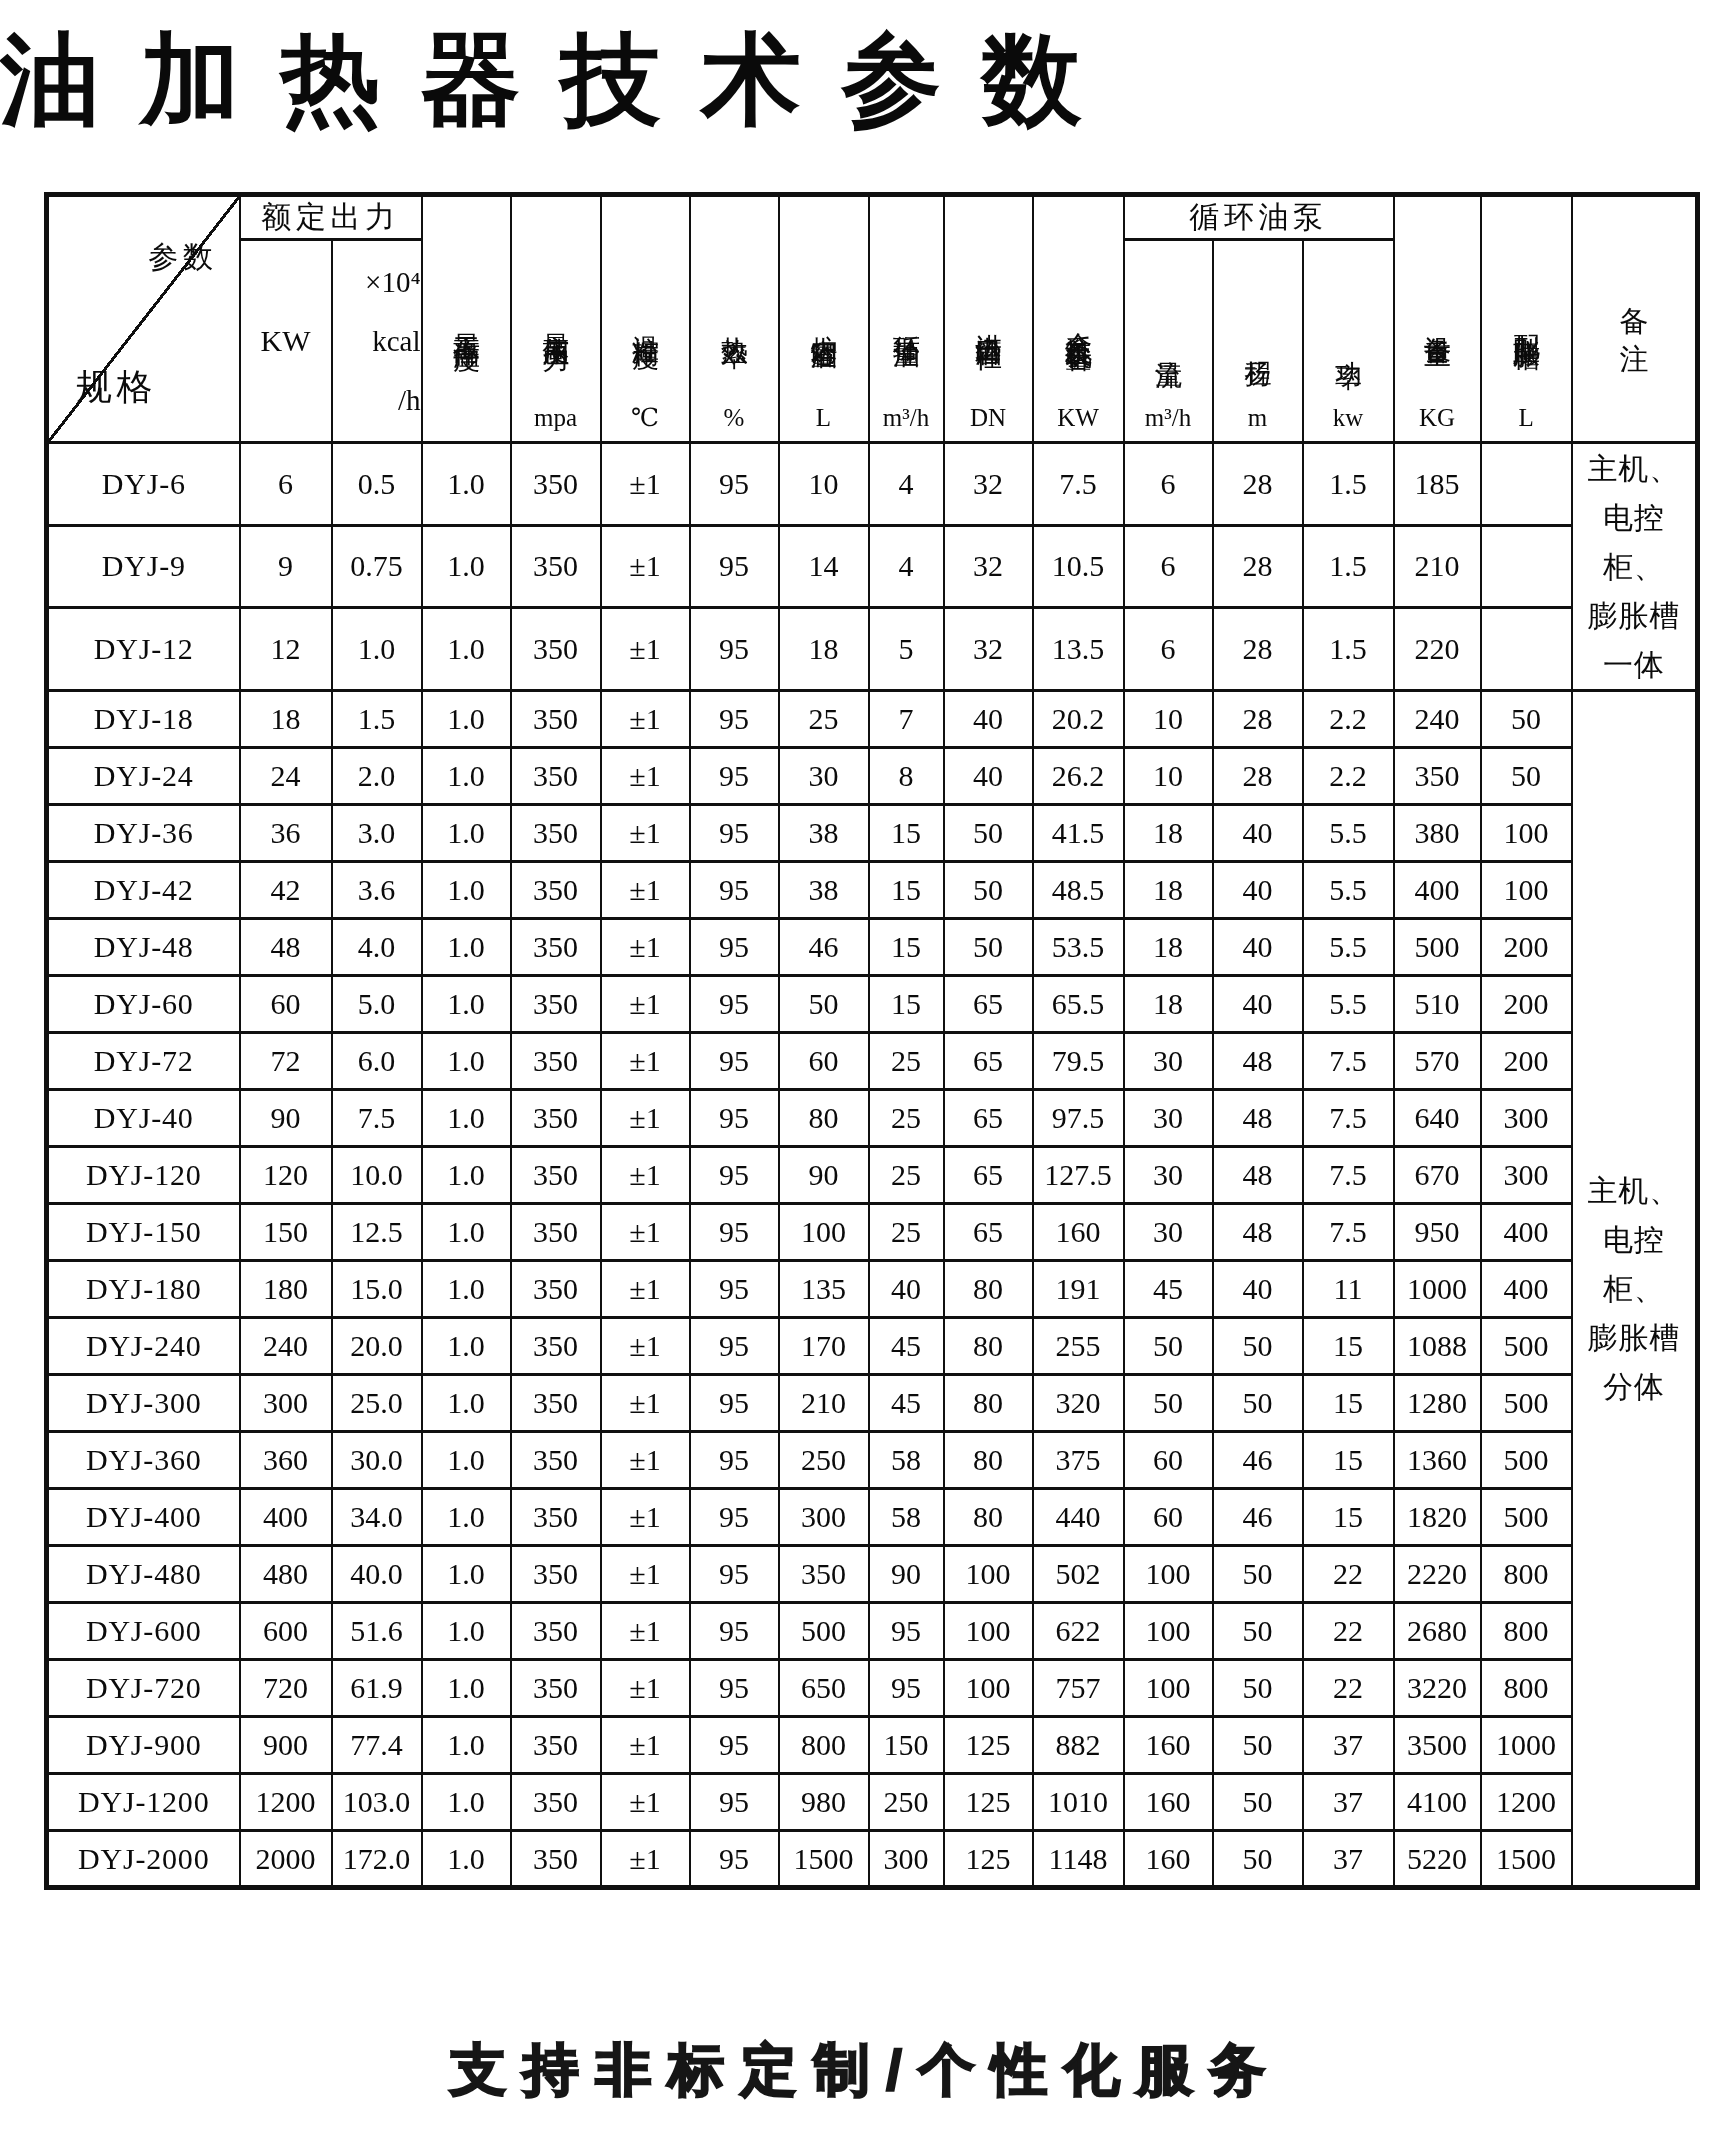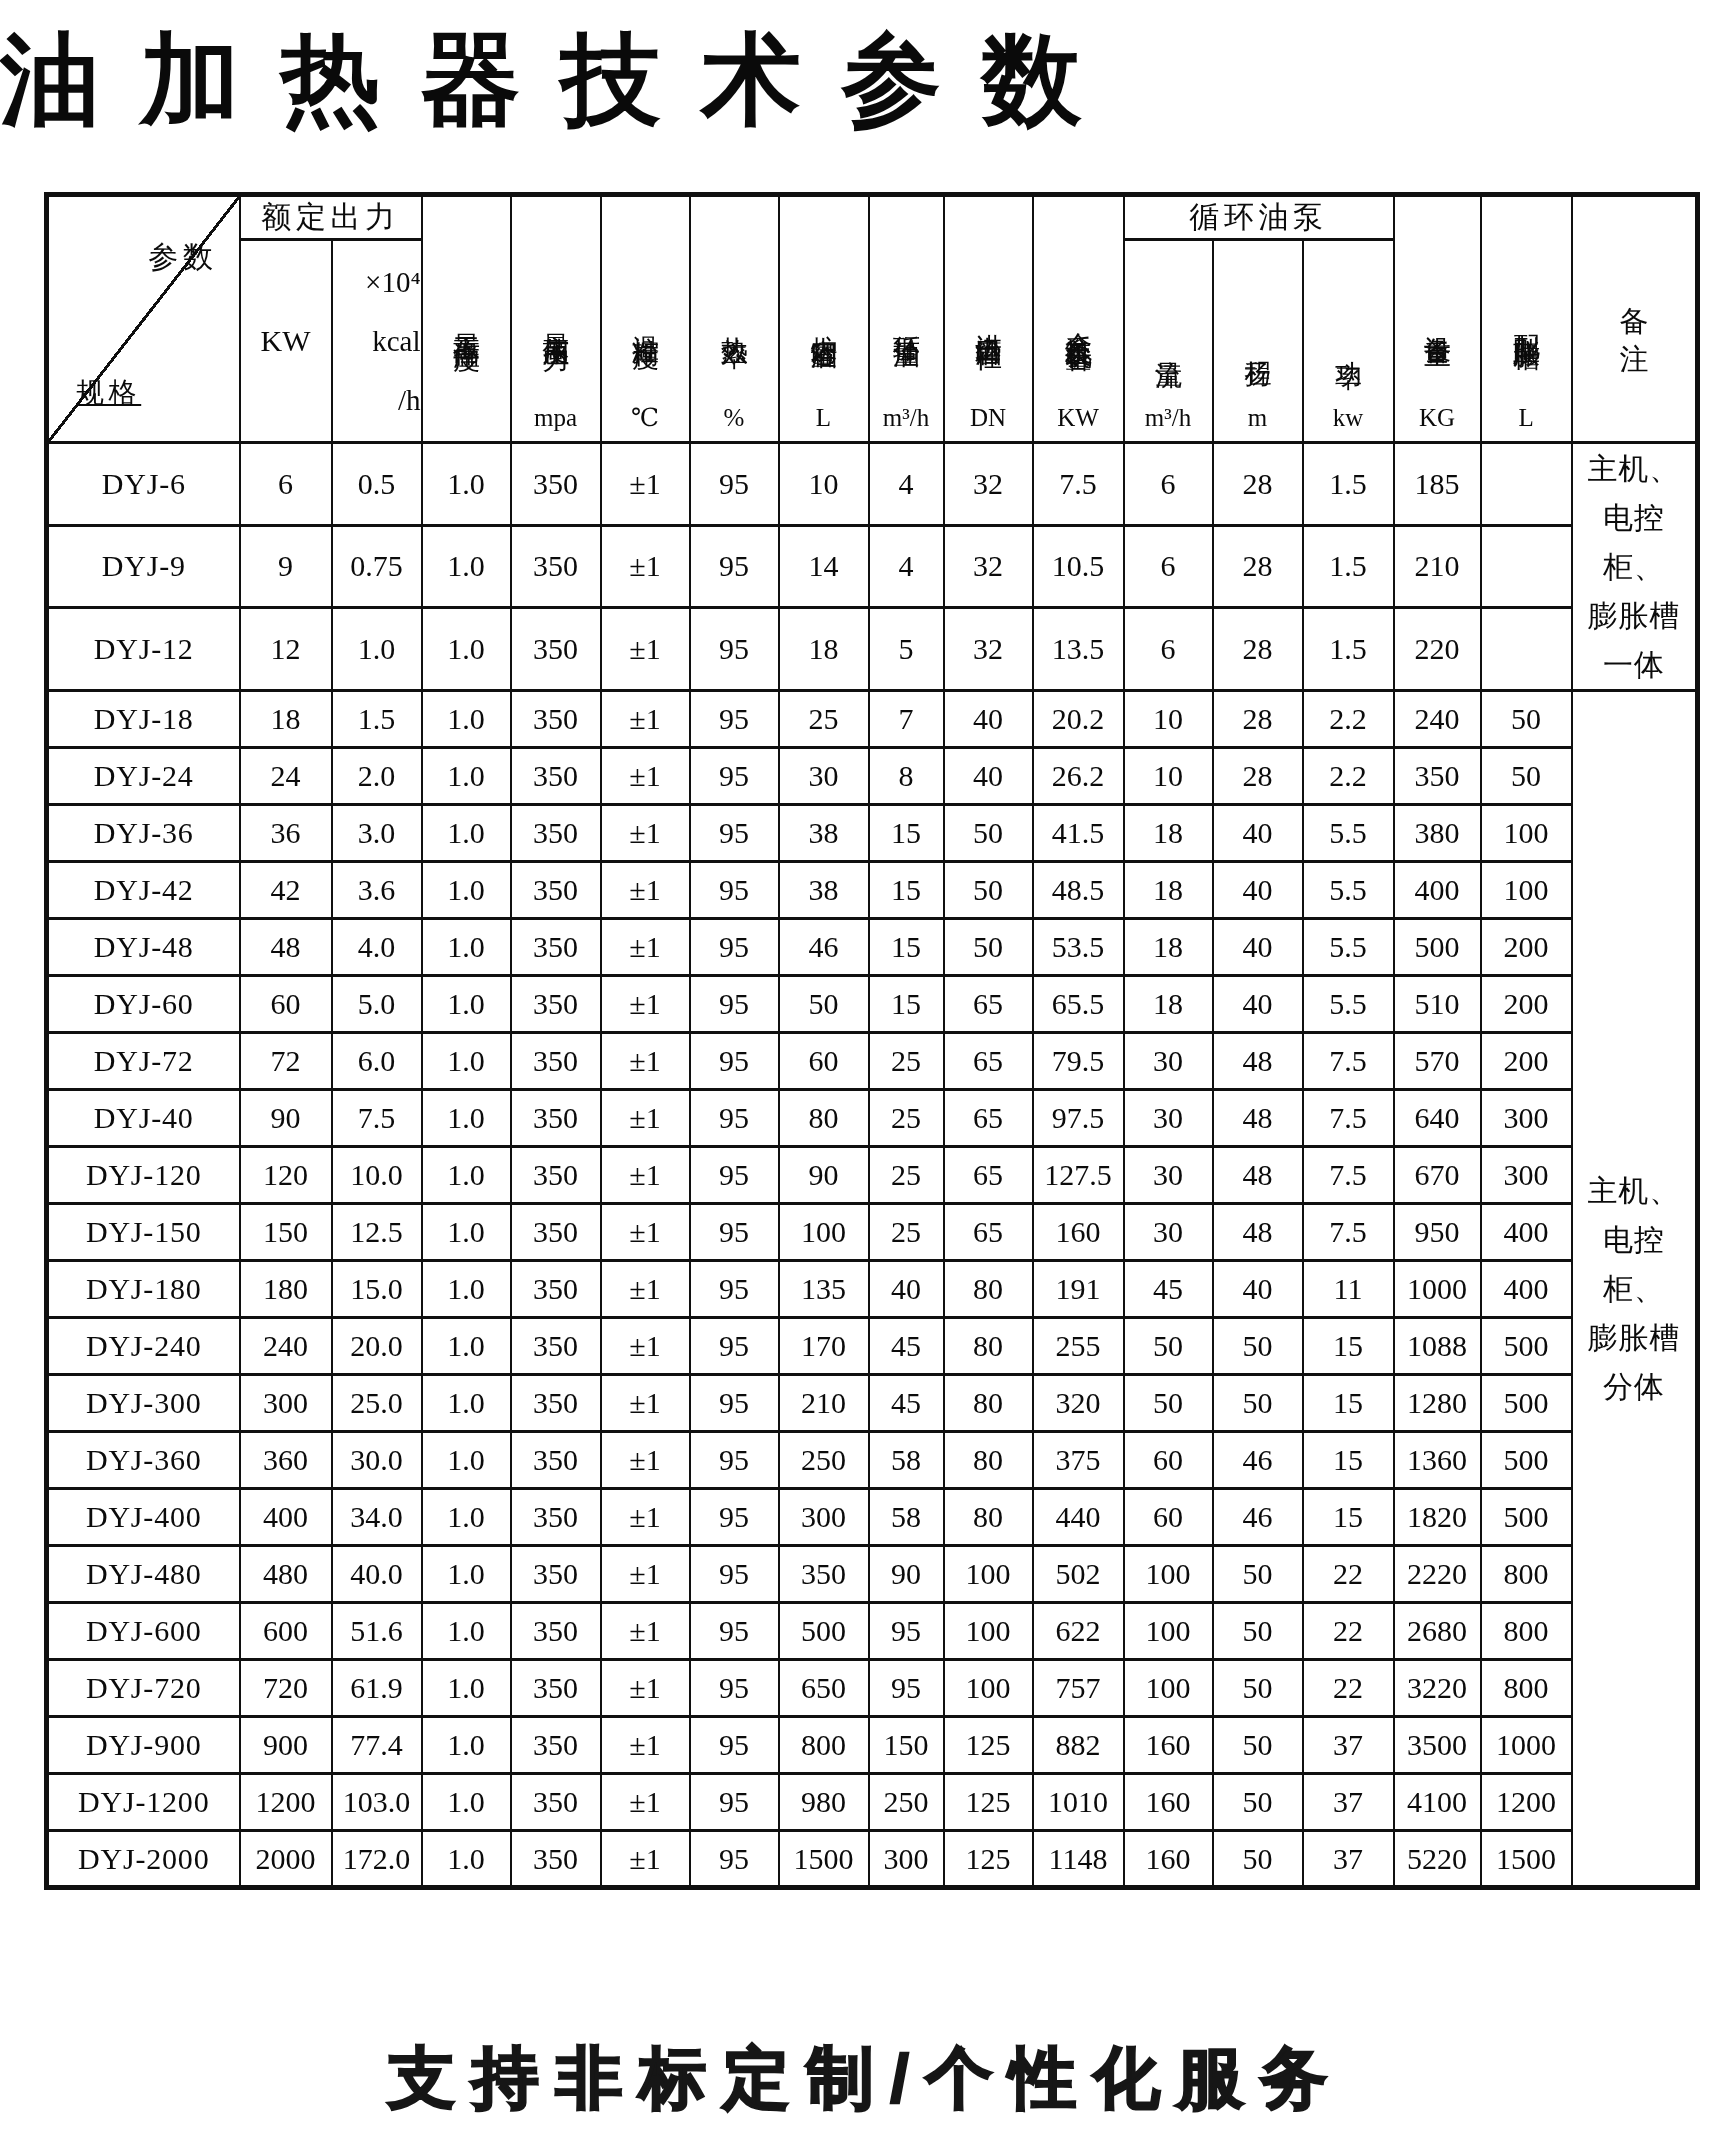--- a/index.html
+++ b/index.html
@@ -43,30 +43,30 @@
   .kcal-stack{display:flex;flex-direction:column;align-items:flex-end;justify-content:center;gap:30px;padding-left:48px;}
   .kcal-stack div{font-size:29px;line-height:1;}
   td.corner{position:relative;padding:0;}
   .diag{
     position:absolute;inset:0;
     background:linear-gradient(to bottom right,
       transparent calc(50% - 1.5px), #101010 calc(50% - 1.5px),
       #101010 calc(50% + 1.5px), transparent calc(50% + 1.5px));
   }
   .corner-top{position:absolute;top:40px;right:21px;font-size:30px;letter-spacing:4.6px;}
-  .corner-bottom{position:absolute;bottom:29px;left:27px;font-size:28px;letter-spacing:4.6px;text-decoration:underline;}
+  .corner-bottom{position:absolute;bottom:29px;left:27px;font-size:36px;letter-spacing:4.6px;}
   td.remark-h .vchars{letter-spacing:35px;font-size:29px;}
   td.remark{
     text-align:left;padding-left:7.6px;font-size:31px;line-height:49px;
     vertical-align:middle;letter-spacing:0.8px;
   }
   td.model{font-size:30px;letter-spacing:0.8px;}
   .footer-slogan{
     position:absolute;top:2033px;left:0;right:0;
-    text-align:center;font-size:67px;font-weight:900;
+    text-align:center;font-size:56px;font-weight:900;
     letter-spacing:16.7px;color:#161616;white-space:nowrap;
     font-family:"Liberation Sans","DejaVu Sans",sans-serif;
     -webkit-text-stroke:2.3px #161616;
   }
 </style>
 </head>
 <body>
 
 <div class="page-title">油 加 热 器 技 术 参 数</div>
 

